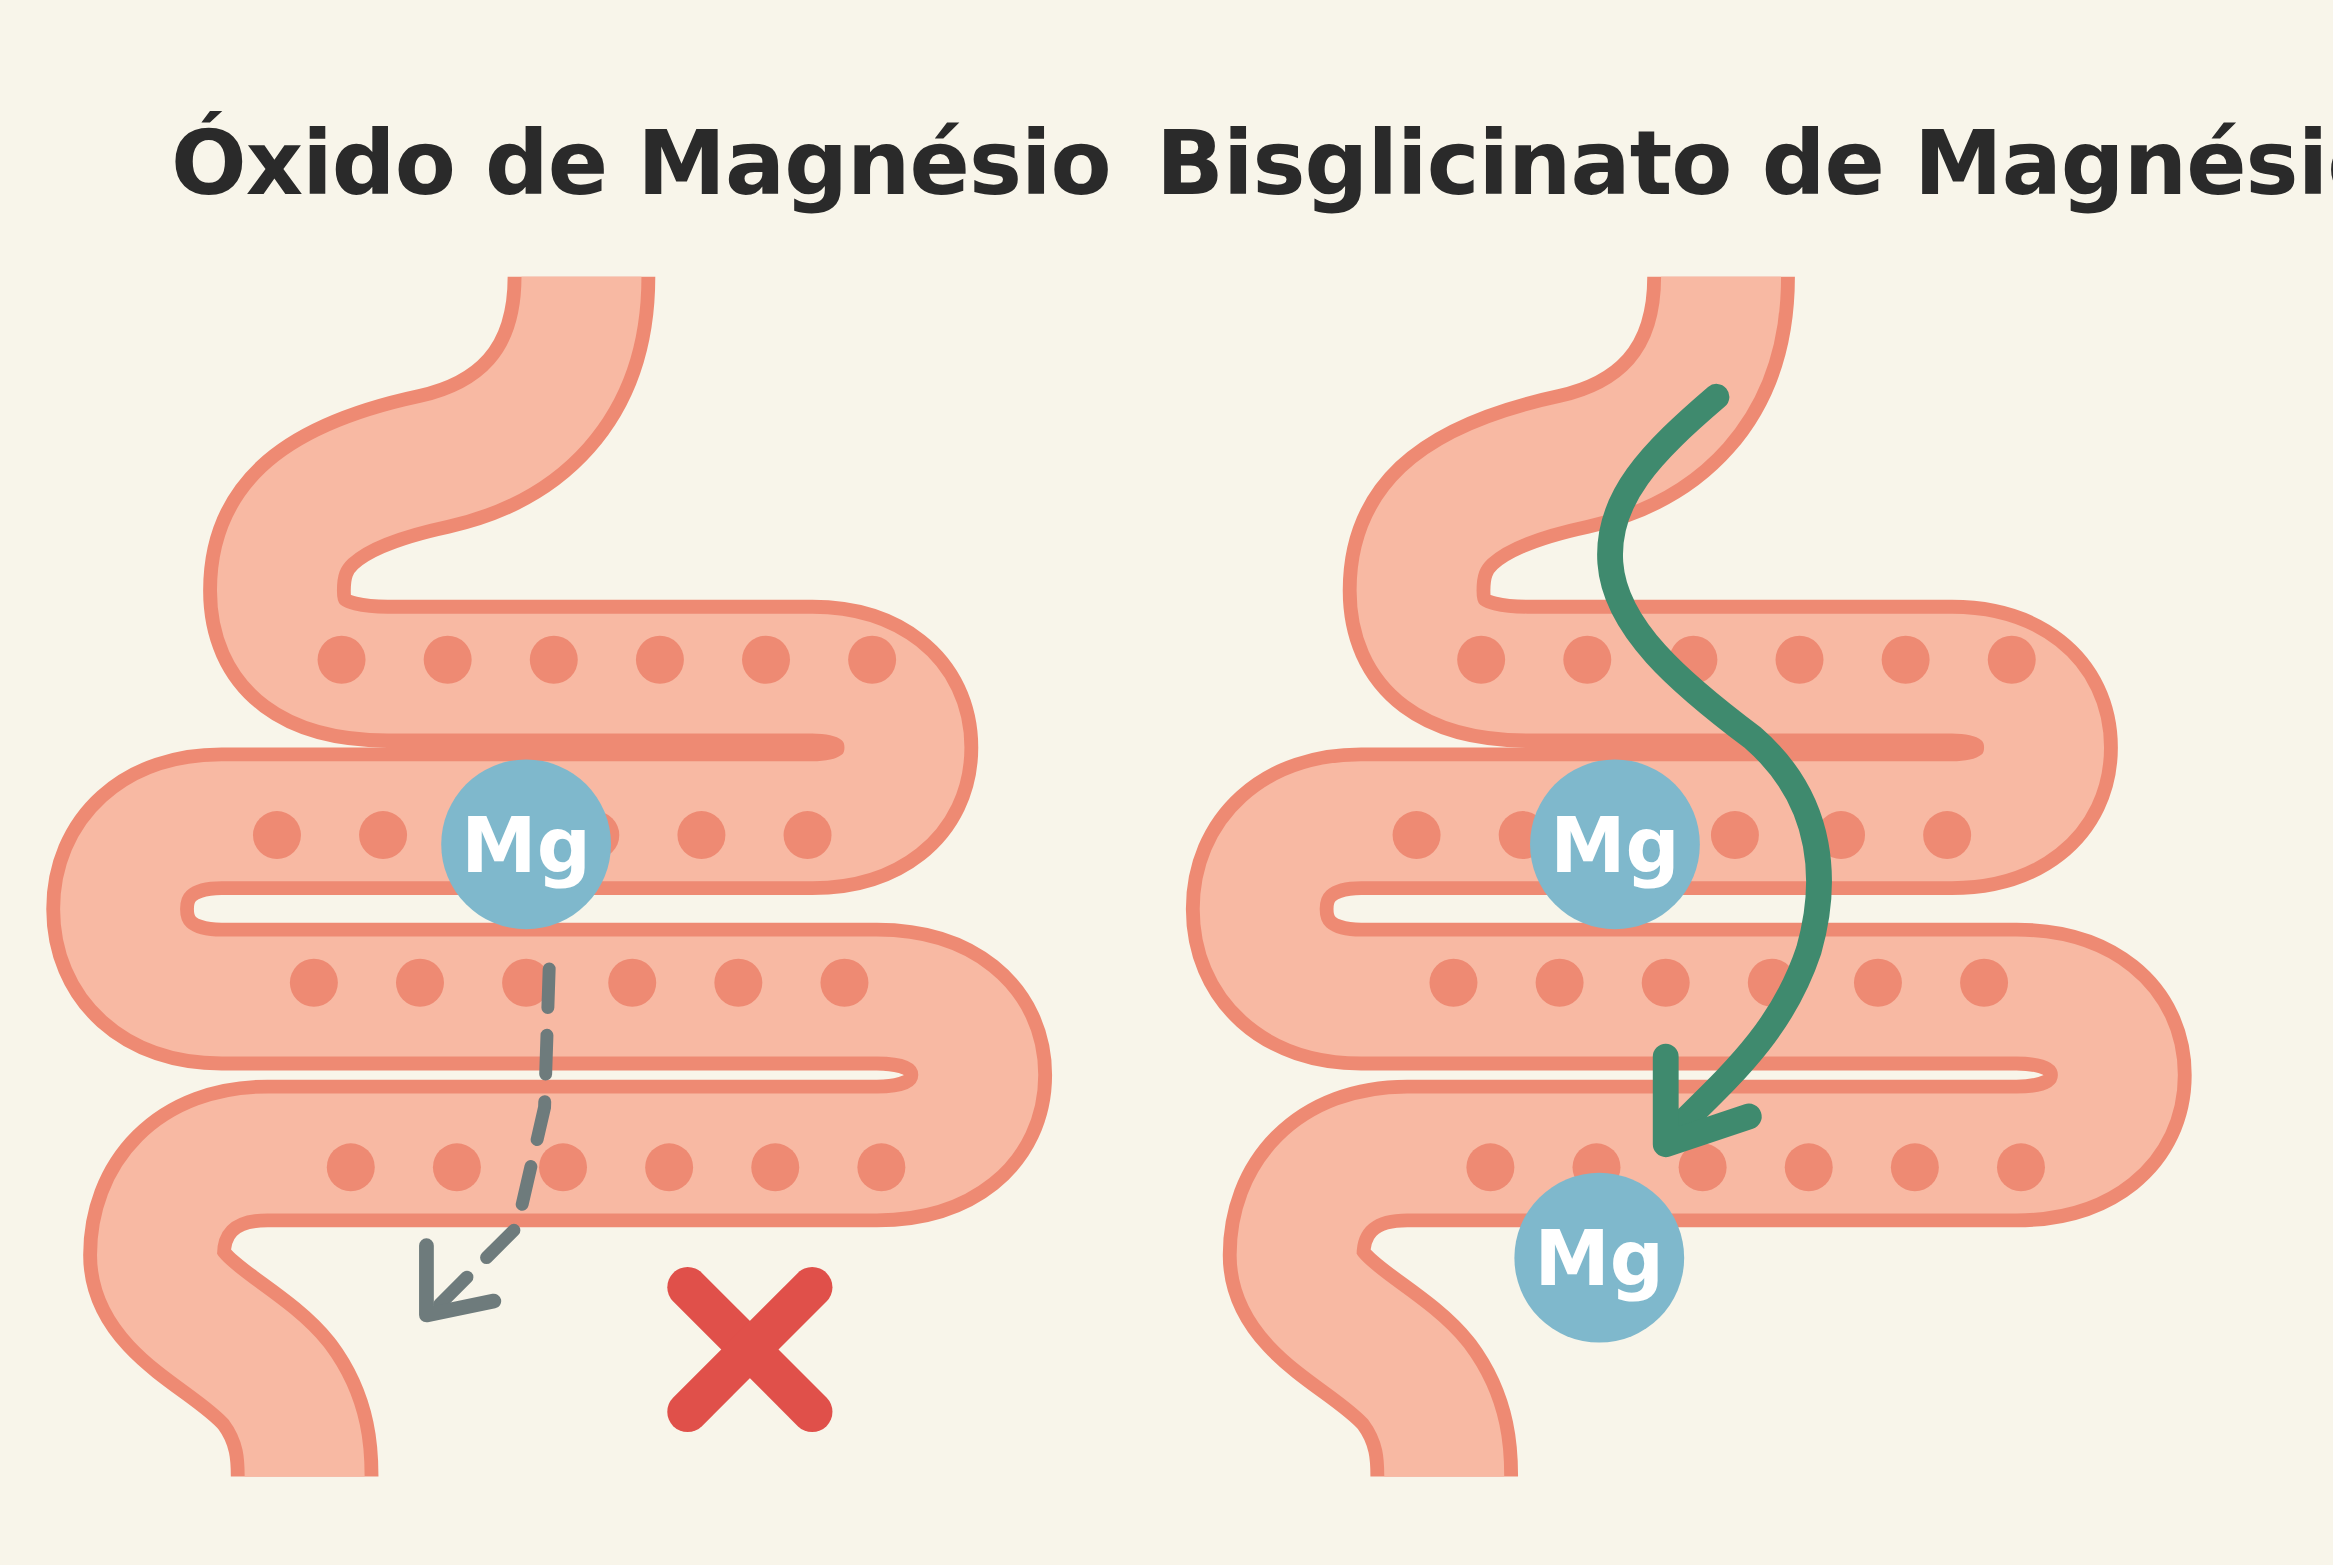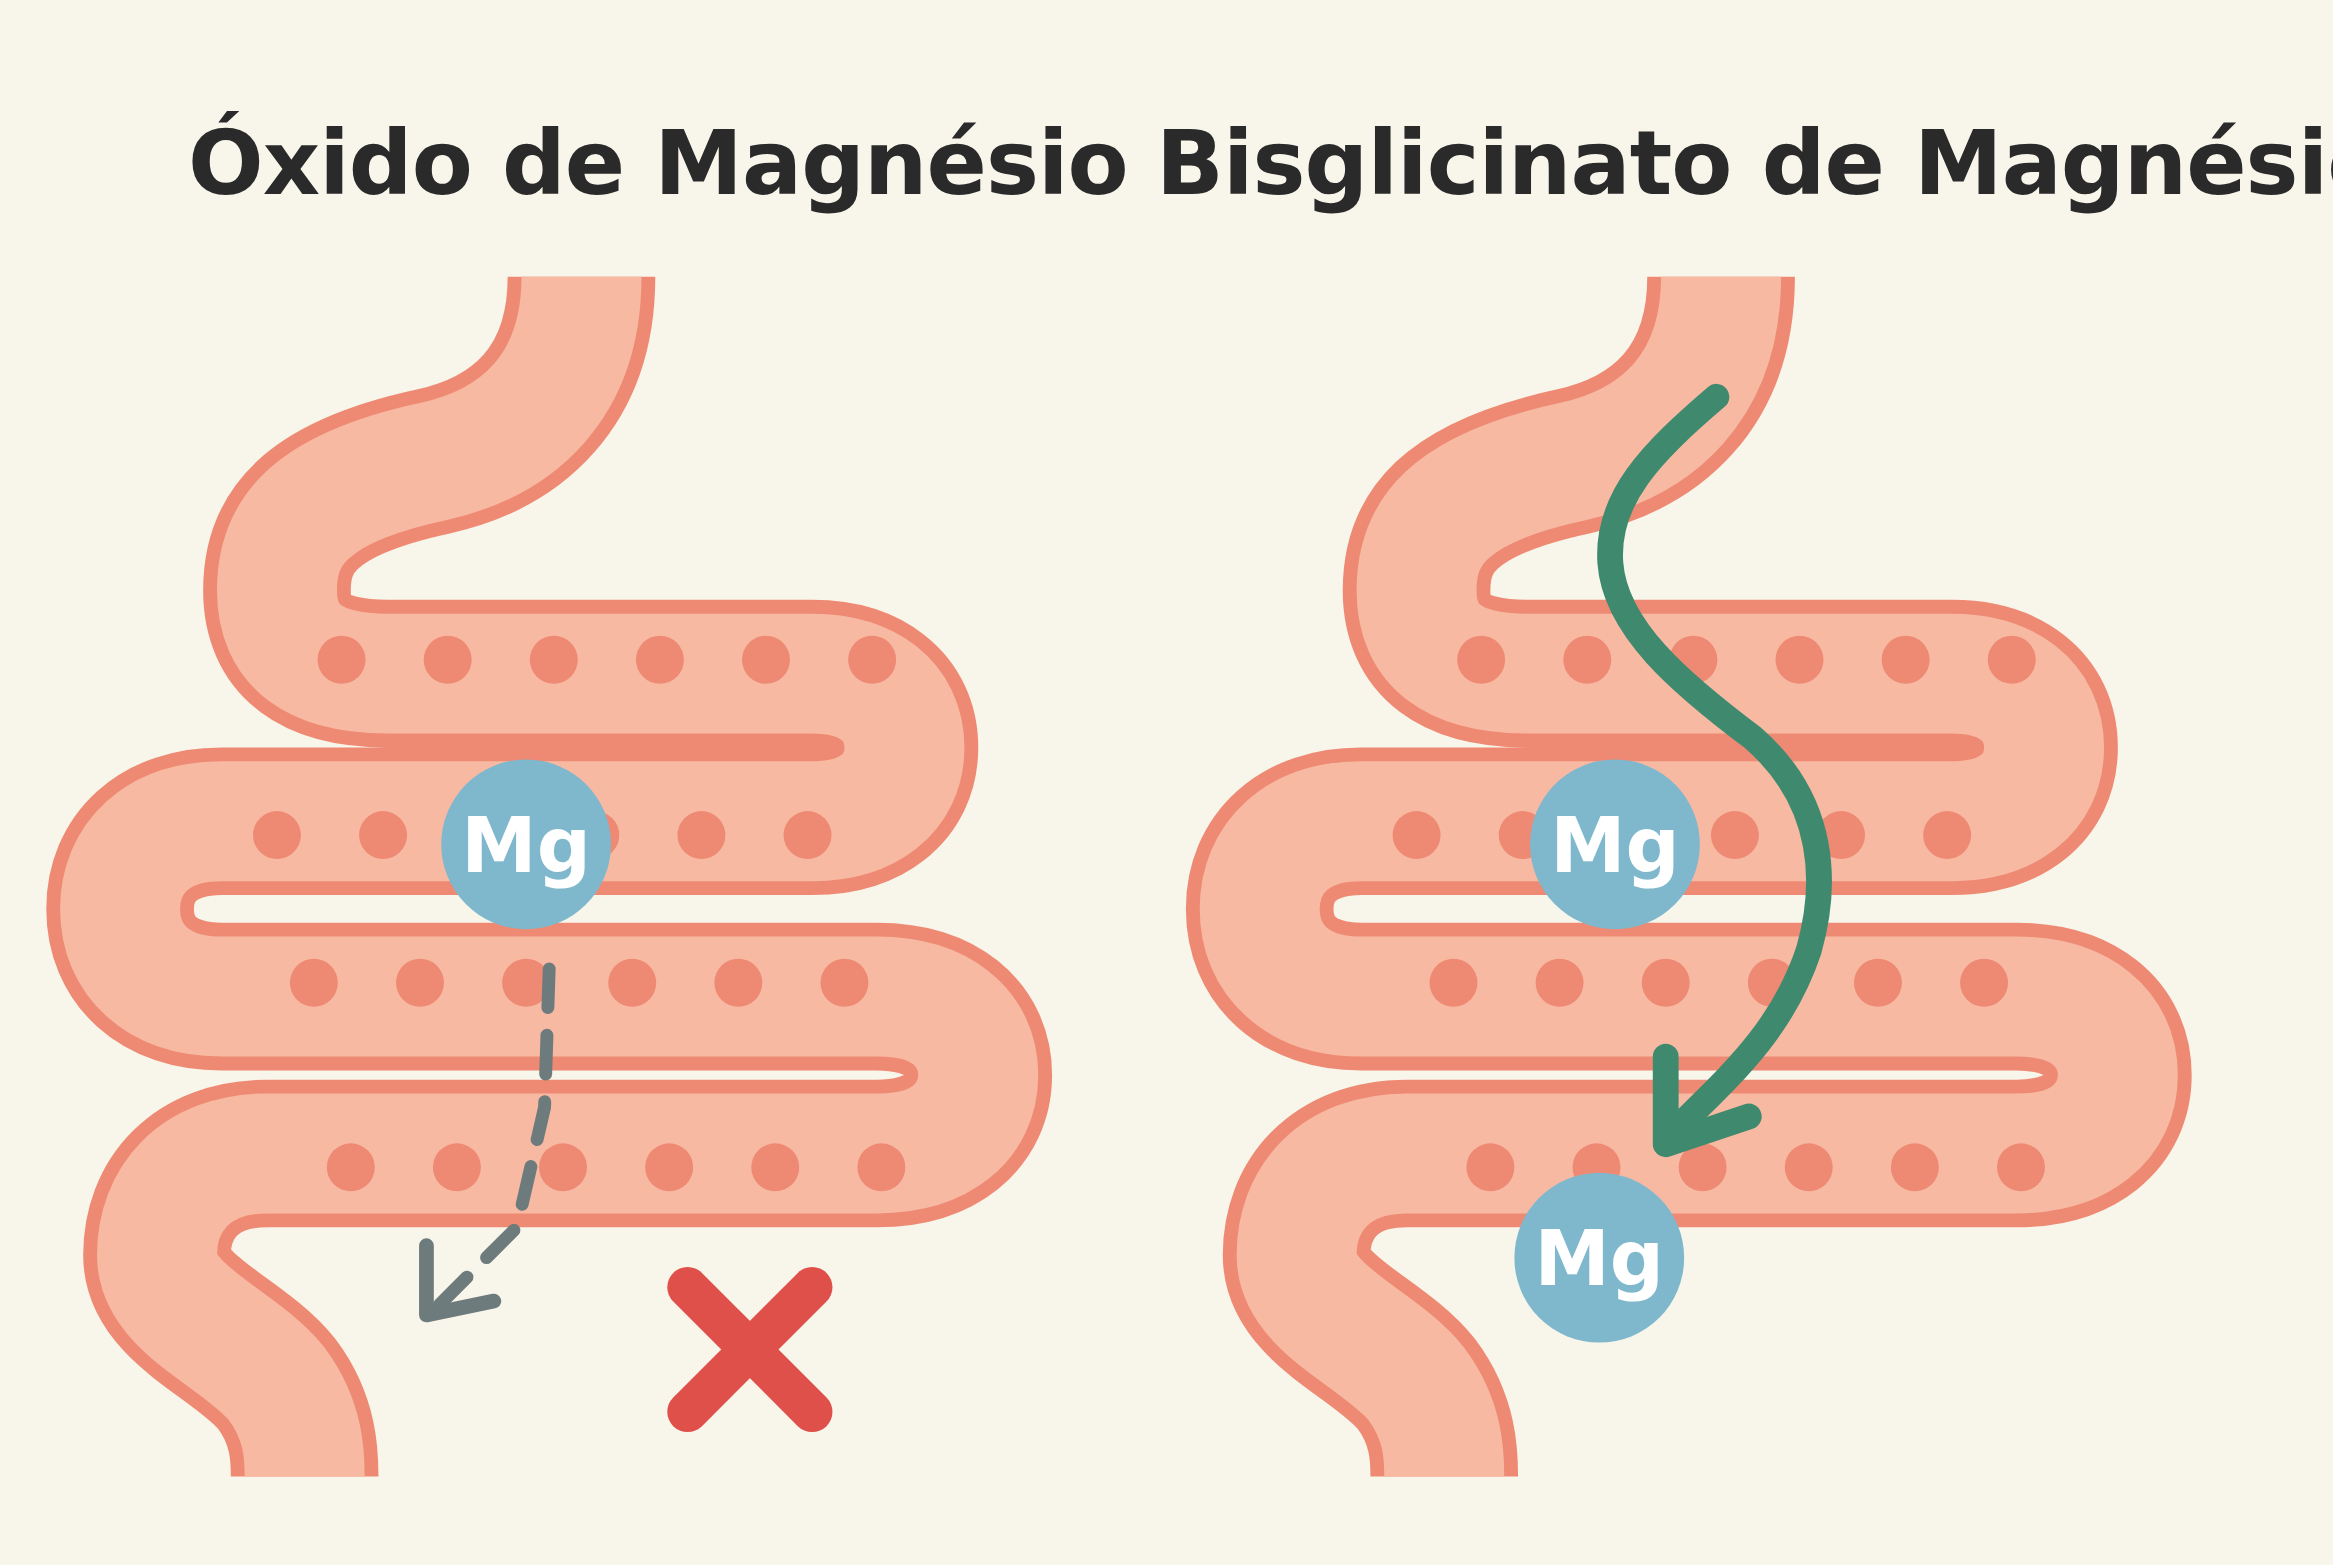--- a/index.html
+++ b/index.html
@@ -7,21 +7,21 @@
     width: 2333px; height: 1565px; overflow: hidden;
     background: #f8f5ea;
     font-family: "DejaVu Sans", "Liberation Sans", sans-serif;
     position: relative;
   }
   .title {
     position: absolute; top: 111px;
     font-size: 89px; font-weight: bold; color: #2a2a2a;
     letter-spacing: -0.9px; white-space: nowrap;
   }
-  #title-left { left: 188px; }
+  #title-left { left: 171px; }
   #title-right { left: 1156px; }
   svg.diagram { position: absolute; left: 0; top: 0; }
   .mg-label {
     font-family: "DejaVu Sans", "Liberation Sans", sans-serif;
     font-weight: bold; fill: #ffffff;
   }
 </style>
 </head>
 <body>
 

